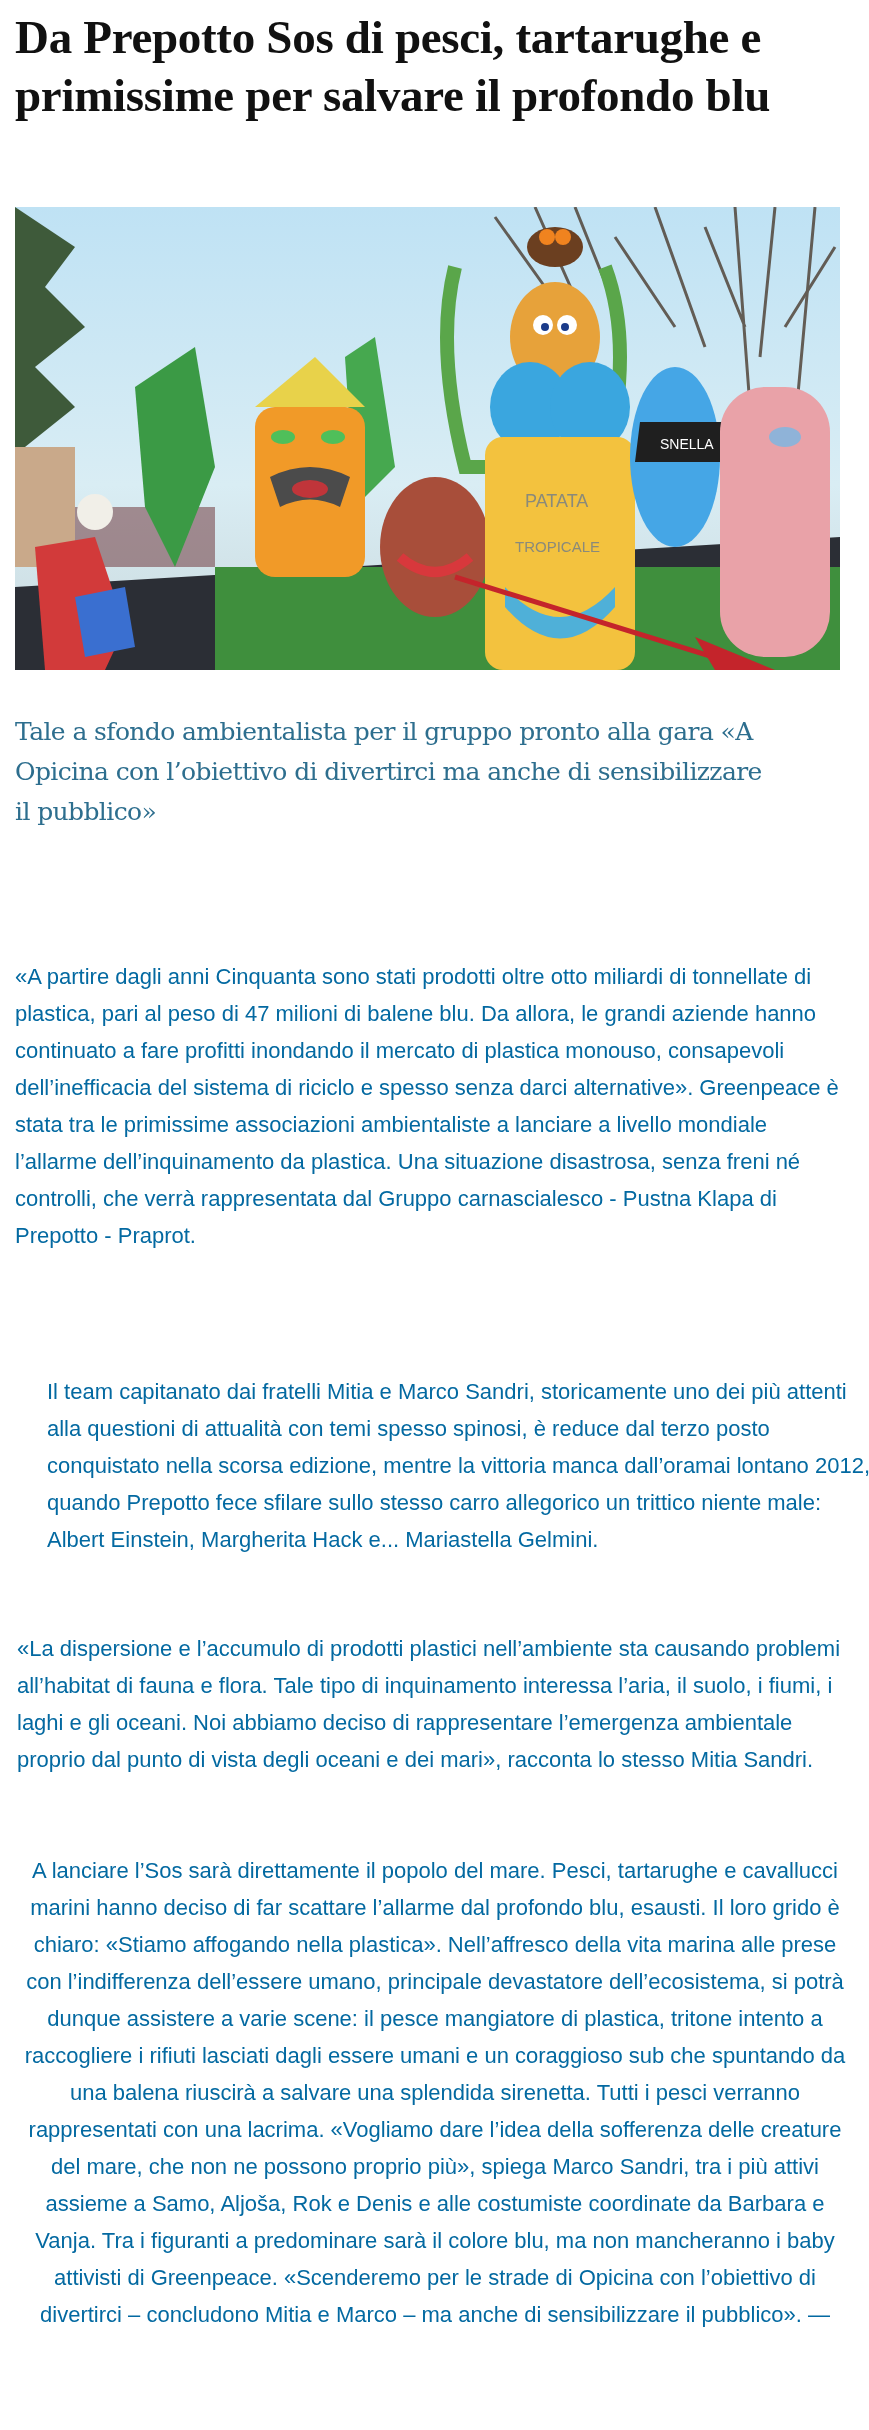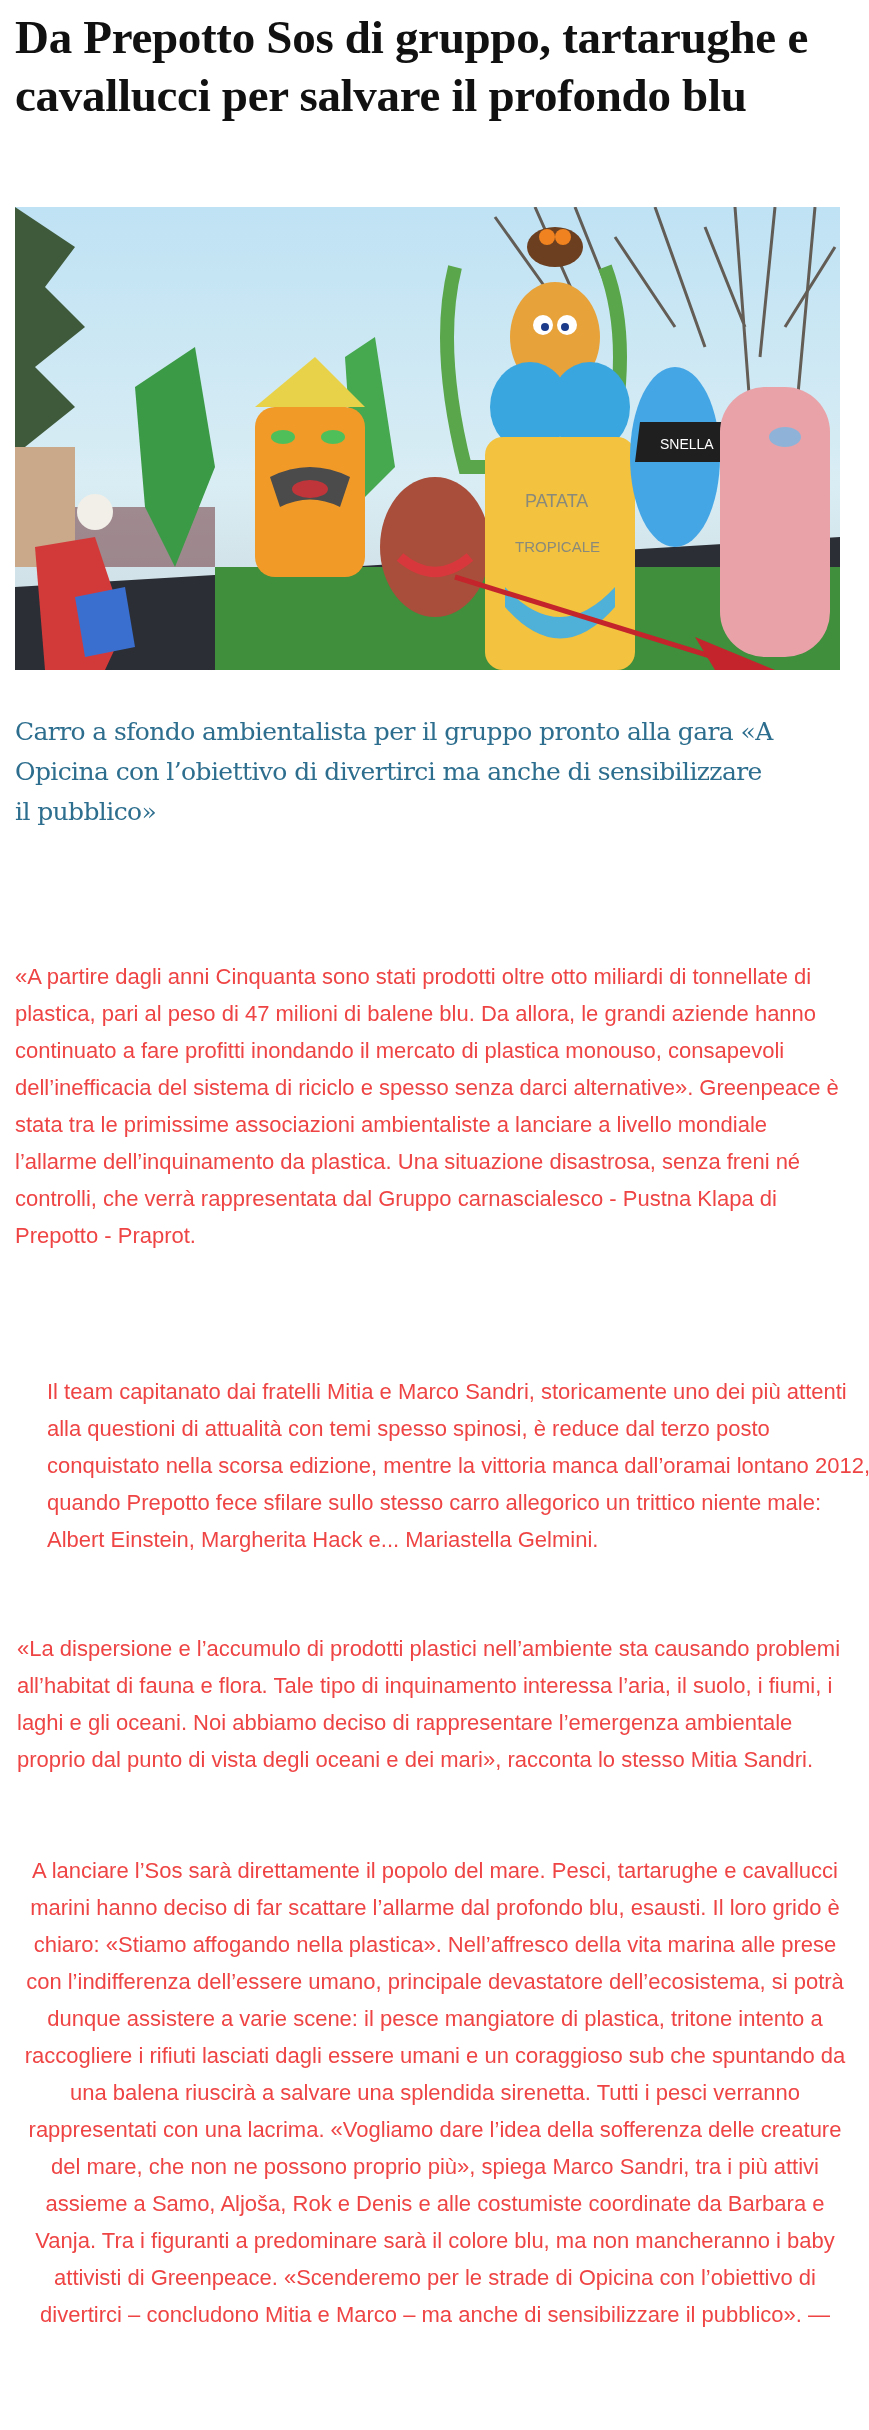--- a/index.html
+++ b/index.html
@@ -28,33 +28,33 @@
     line-height: 40px;
     color: #2d6e8e;
     margin: 0;
     letter-spacing: -0.6px;
   }
   .body-p {
     position: absolute; left: 0; width: 830px;
     font-family: "Liberation Sans", "DejaVu Sans", sans-serif;
     font-size: 22px;
     line-height: 37px;
-    color: #ef4444;
+    color: #0369a1;
     margin: 0;
   }
   .p1 { top: 958px; }
   .p2 { top: 1373px; margin-left: 32px; }
   .p3 { top: 1630px; left: 2px; }
   .p4 { top: 1852px; left: 5px; text-align: center; }
 </style>
 </head>
 <body>
 
 <article class="article">
-  <h1 class="headline">Da Prepotto Sos di gruppo, tartarughe e cavallucci per salvare il profondo blu</h1>
+  <h1 class="headline">Da Prepotto Sos di pesci, tartarughe e primissime per salvare il profondo blu</h1>
 
   <figure class="hero" style="margin:0;" aria-label="Carro allegorico colorato con figure di cartapesta (patata tropicale, personaggio con cappello a cono, figure blu) durante una sfilata di carnevale">
     <svg viewBox="0 0 825 463" preserveAspectRatio="none">
       <defs>
         <linearGradient id="sky" x1="0" y1="0" x2="0" y2="1">
           <stop offset="0" stop-color="#bfe2f4"></stop>
           <stop offset="0.6" stop-color="#d9edf4"></stop>
           <stop offset="1" stop-color="#c9d8dc"></stop>
         </linearGradient>
       </defs>
@@ -114,19 +114,19 @@
       <text x="645" y="242" font-family="Liberation Sans, sans-serif" font-size="14" fill="#ffffff">SNELLA</text>
 
       <rect x="705" y="180" width="110" height="270" rx="45" fill="#e9a2a8"></rect>
       <ellipse cx="770" cy="230" rx="16" ry="10" fill="#8fb3d8"></ellipse>
 
       <path d="M440 370 L740 463" stroke="#c4242b" stroke-width="5"></path>
       <path d="M680 430 L760 463 L700 463 Z" fill="#c4242b"></path>
     </svg>
   </figure>
 
-  <p class="subtitle">Carro a sfondo ambientalista per il gruppo pronto alla gara «A Opicina con l’obiettivo di divertirci ma anche di sensibilizzare il pubblico»</p>
+  <p class="subtitle">Tale a sfondo ambientalista per il gruppo pronto alla gara «A Opicina con l’obiettivo di divertirci ma anche di sensibilizzare il pubblico»</p>
 
   <p class="body-p p1">«A partire dagli anni Cinquanta sono stati prodotti oltre otto miliardi di tonnellate di plastica, pari al peso di 47 milioni di balene blu. Da allora, le grandi aziende hanno continuato a fare profitti inondando il mercato di plastica monouso, consapevoli dell’inefficacia del sistema di riciclo e spesso senza darci alternative». Greenpeace è stata tra le primissime associazioni ambientaliste a lanciare a livello mondiale l’allarme dell’inquinamento da plastica. Una situazione disastrosa, senza freni né controlli, che verrà rappresentata dal Gruppo carnascialesco - Pustna Klapa di Prepotto - Praprot.</p>
   <p class="body-p p2">Il team capitanato dai fratelli Mitia e Marco Sandri, storicamente uno dei più attenti alla questioni di attualità con temi spesso spinosi, è reduce dal terzo posto conquistato nella scorsa edizione, mentre la vittoria manca dall’oramai lontano 2012, quando Prepotto fece sfilare sullo stesso carro allegorico un trittico niente male: Albert Einstein, Margherita Hack e... Mariastella Gelmini.</p>
   <p class="body-p p3">«La dispersione e l’accumulo di prodotti plastici nell’ambiente sta causando problemi all’habitat di fauna e flora. Tale tipo di inquinamento interessa l’aria, il suolo, i fiumi, i laghi e gli oceani. Noi abbiamo deciso di rappresentare l’emergenza ambientale proprio dal punto di vista degli oceani e dei mari», racconta lo stesso Mitia Sandri.</p>
   <p class="body-p p4">A lanciare l’Sos sarà direttamente il popolo del mare. Pesci, tartarughe e cavallucci marini hanno deciso di far scattare l’allarme dal profondo blu, esausti. Il loro grido è chiaro: «Stiamo affogando nella plastica». Nell’affresco della vita marina alle prese con l’indifferenza dell’essere umano, principale devastatore dell’ecosistema, si potrà dunque assistere a varie scene: il pesce mangiatore di plastica, tritone intento a raccogliere i rifiuti lasciati dagli essere umani e un coraggioso sub che spuntando da una balena riuscirà a salvare una splendida sirenetta. Tutti i pesci verranno rappresentati con una lacrima. «Vogliamo dare l’idea della sofferenza delle creature del mare, che non ne possono proprio più», spiega Marco Sandri, tra i più attivi assieme a Samo, Aljoša, Rok e Denis e alle costumiste coordinate da Barbara e Vanja. Tra i figuranti a predominare sarà il colore blu, ma non mancheranno i baby attivisti di Greenpeace. «Scenderemo per le strade di Opicina con l’obiettivo di divertirci – concludono Mitia e Marco – ma anche di sensibilizzare il pubblico». —</p>
 </article>
 
 </body></html>

